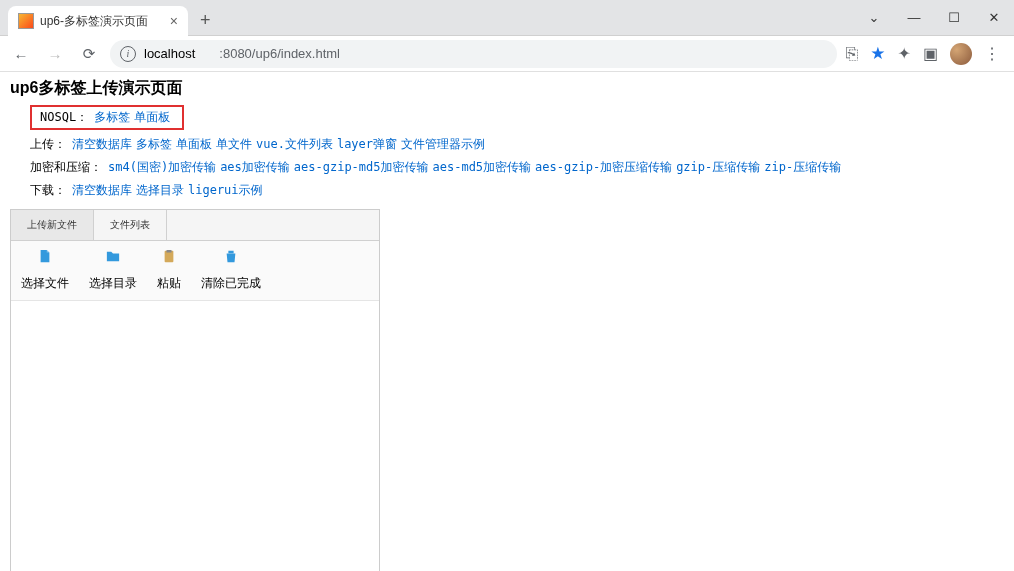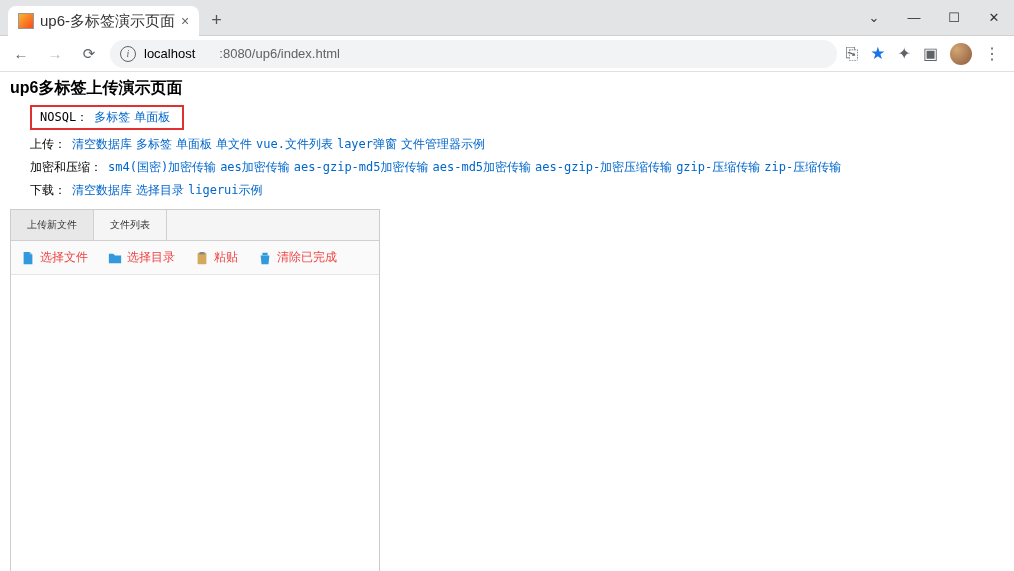--- a/index.html
+++ b/index.html
@@ -2,21 +2,21 @@
 <html><head>
   <meta charset="utf-8">
   <style>
     * { box-sizing: border-box; margin: 0; padding: 0; }
     body { font-family: Arial, "Microsoft YaHei", sans-serif; font-size: 12px; background: #fff; overflow: hidden; }
     
     
     .titlebar { display: flex; align-items: flex-start; height: 36px; background: #e3e4e6; border-bottom: 1px solid #d0d0d0; }
     .tab { display: flex; align-items: center; background: #fff; height: 30px; margin-top: 6px; margin-left: 8px; padding: 0 10px; border-top-left-radius: 8px; border-top-right-radius: 8px; min-width: 180px; gap: 6px; }
     .favicon { width: 16px; height: 16px; background: linear-gradient(135deg,#f7b733,#fc4a1a); border: 1px solid #999; display: flex; align-items: center; justify-content: center; font-size: 8px; }
-    .tab-title { flex: 1; color: #333; font-size: 15px; white-space: nowrap; overflow: hidden; text-overflow: ellipsis; }
+    .tab-title { flex: 1; color: #333; font-size: 12px; white-space: nowrap; overflow: hidden; text-overflow: ellipsis; }
     .tab-close { color: #666; font-size: 14px; cursor: pointer; }
     .newtab { color: #555; font-size: 18px; margin: 10px 0 0 12px; cursor: pointer; font-weight: 300; }
     .window-controls { margin-left: auto; display: flex; align-items: center; height: 100%; }
     .wc { width: 40px; height: 30px; display: flex; align-items: center; justify-content: center; color: #333; font-size: 13px; cursor: pointer; }
     
     
     .addressbar { display: flex; align-items: center; height: 36px; padding: 0 8px; gap: 8px; border-bottom: 1px solid #e0e0e0; }
     .nav-btn { width: 26px; height: 26px; display: flex; align-items: center; justify-content: center; color: #5f6368; font-size: 15px; cursor: pointer; border-radius: 50%; }
     .nav-btn.disabled { color: #bbb; }
     .url-box { flex: 1; display: flex; align-items: center; height: 28px; background: #f1f3f4; border-radius: 14px; padding: 0 10px; gap: 8px; font-size: 13px; }
@@ -34,21 +34,21 @@
     .section-label { color: #000; margin-right: 6px; font-family: monospace, sans-serif; }
     .link { color: #0066cc; cursor: pointer; margin-right: 4px; font-family: monospace, sans-serif; }
     .boxed { border: 2px solid #e03030; padding: 2px 8px; display: inline-flex; align-items: center; }
     
     
     .upload-panel { margin-top: 10px; width: 370px; border: 1px solid #ccc; background: #fff; }
     .tabs-row { display: flex; background: #f5f5f5; border-bottom: 1px solid #d0d0d0; }
     .panel-tab { padding: 8px 16px; font-size: 10px; color: #333; cursor: pointer; border-right: 1px solid #d0d0d0; }
     .panel-tab.active { background: #e8e8e8; }
     .toolbar-row { display: flex; align-items: center; padding: 8px 10px; gap: 20px; border-bottom: 1px solid #e5e5e5; background: #fafafa; }
-    .tool-item { display: flex; align-items: center; gap: 5px; color: #ef4444; cursor: pointer; font-size: 12px; }
+    .tool-item { display: flex; align-items: center; gap: 12px; color: #000000; cursor: pointer; font-size: 12px; flex-direction: column; }
     .tool-icon { width: 14px; height: 14px; display: inline-flex; align-items: center; justify-content: center; }
     .file-area { height: 320px; overflow-y: scroll; background: #fff; }
     
     
     .file-area::-webkit-scrollbar { width: 16px; }
     .file-area::-webkit-scrollbar-track { background: #f0f0f0; }
     .file-area::-webkit-scrollbar-thumb { background: #c0c0c0; }
   </style>
 </head>
 <body>

